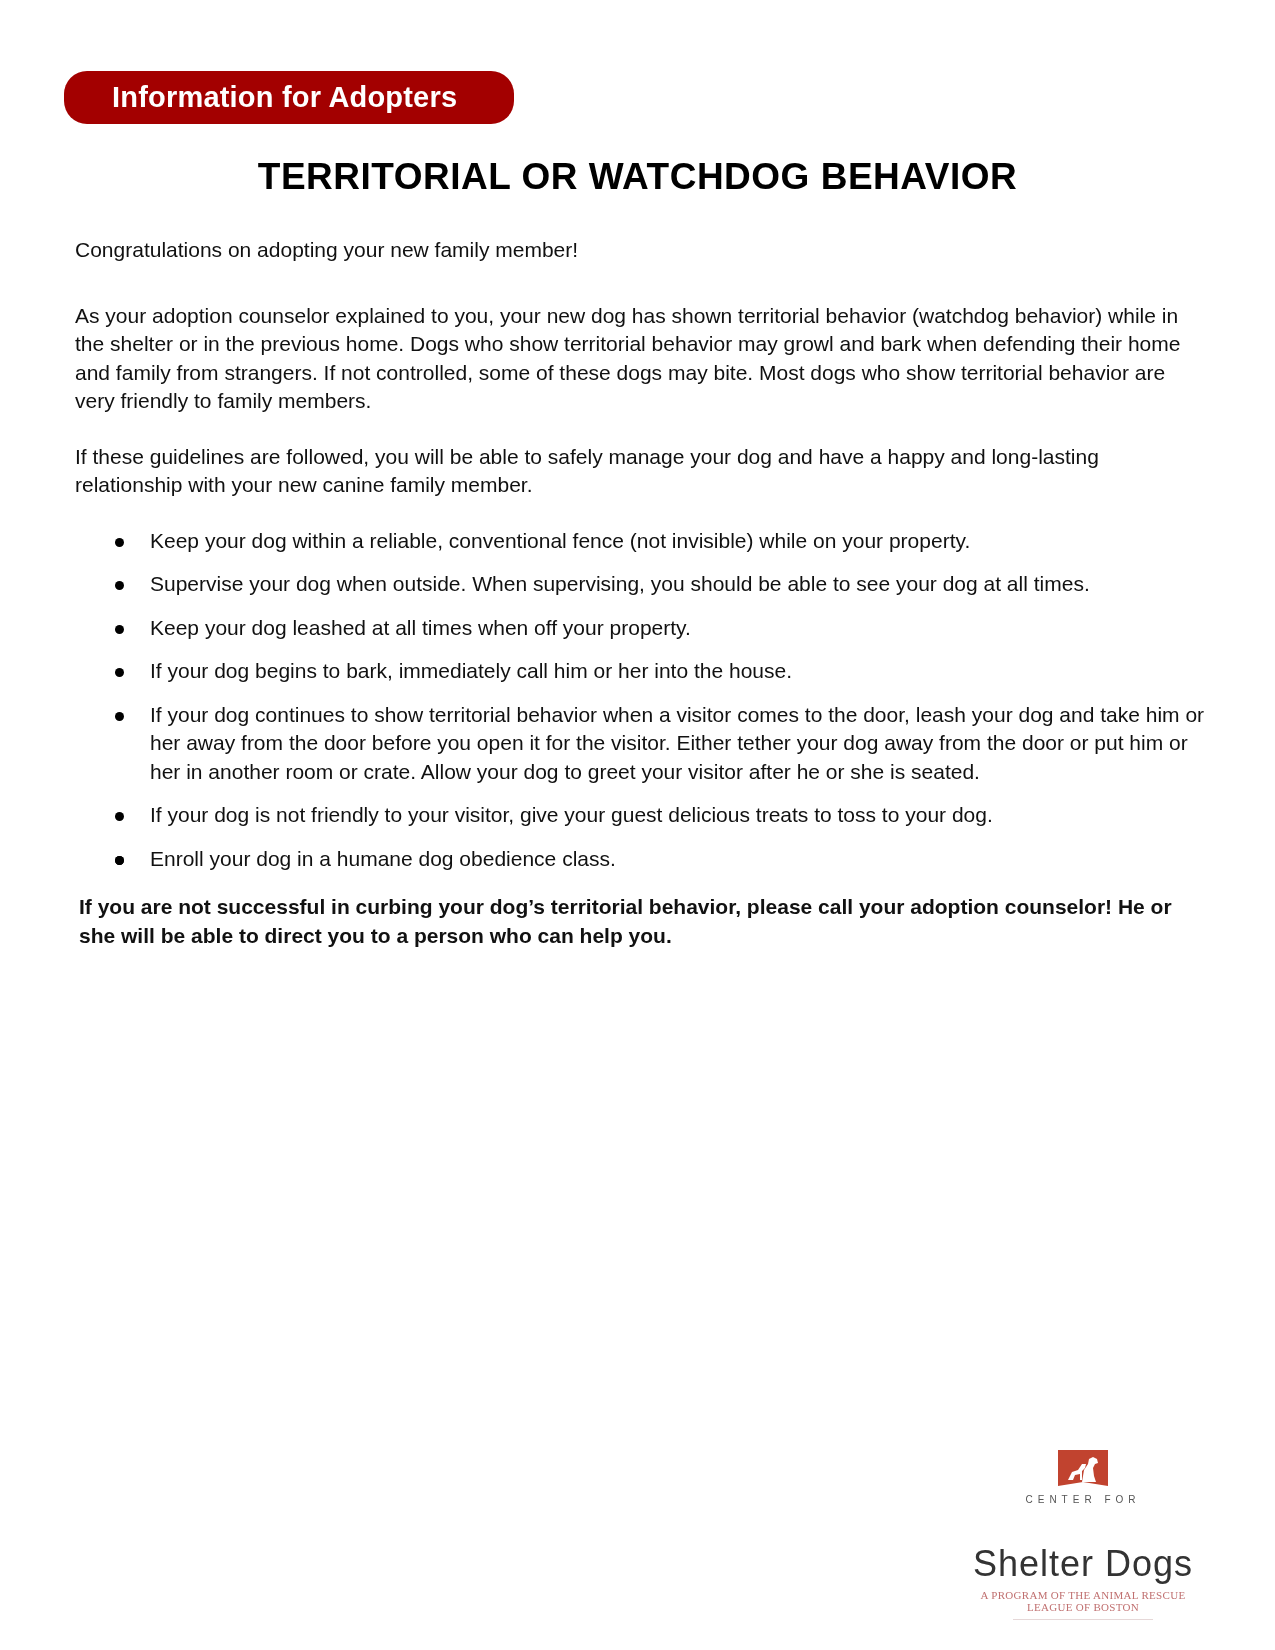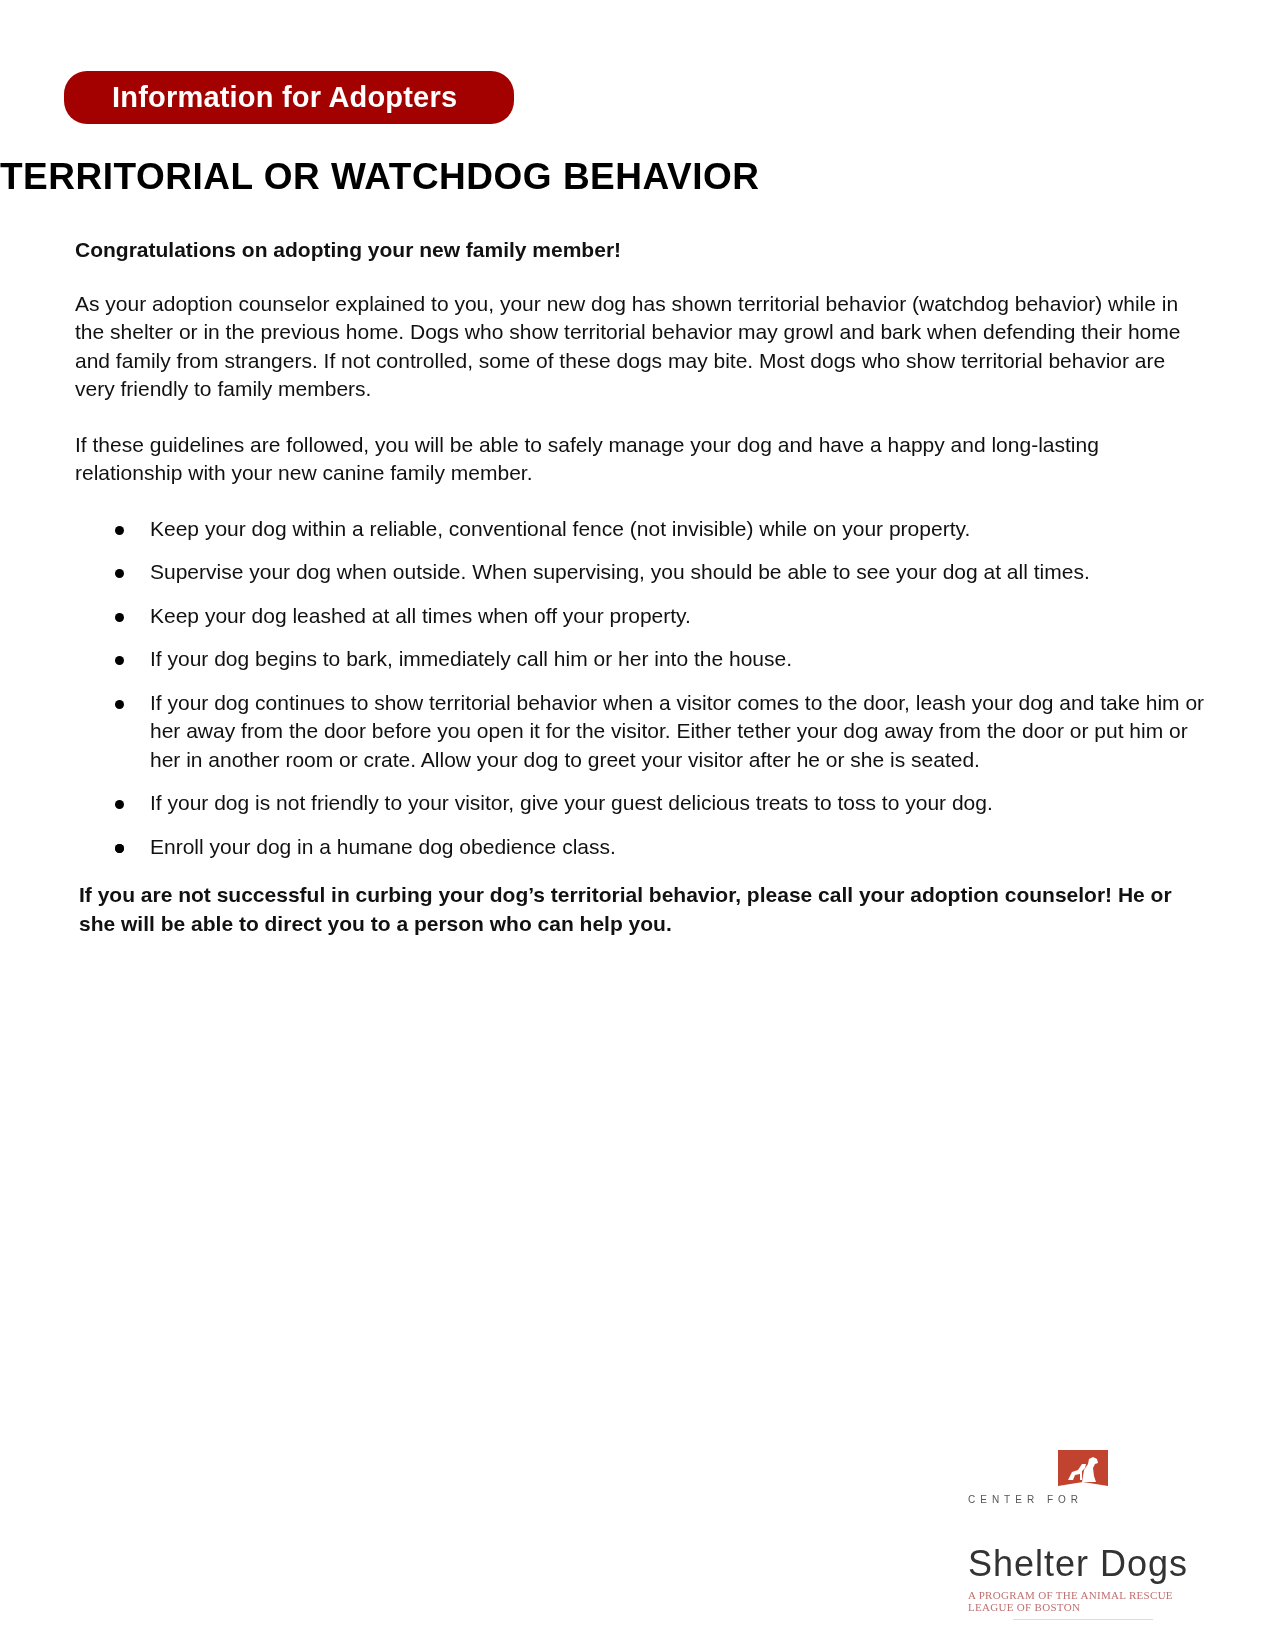--- a/index.html
+++ b/index.html
@@ -1,32 +1,32 @@
 <!DOCTYPE html>
 <html><head>
 <meta charset="utf-8">
 <style>
   html, body { margin: 0; padding: 0; background: #ffffff; }
   body { width: 1275px; height: 1650px; position: relative; overflow: hidden;
          font-family: "Liberation Sans", sans-serif; color: #111; }
   .banner { position: absolute; left: 64px; top: 71px; width: 450px; height: 53px;
             background: #a30000; color: #fff; font-weight: bold; font-size: 29px;
             line-height: 53px; box-sizing: border-box; padding-left: 48px; letter-spacing: 0.2px; border-radius: 23px; }
-  .title { position: absolute; left: 0; top: 156px; width: 1275px; text-align: left;
+  .title { position: absolute; left: 0; top: 156px; width: 1275px; text-align: center;
            font-weight: bold; font-size: 37px; letter-spacing: 0.5px; color: #000; }
   .content { position: absolute; left: 75px; top: 236px; width: 1130px;
              font-size: 21px; line-height: 28.5px; color: #111; }
-  .greeting { font-weight: bold; margin: 0 0 25px 0; }
+  .greeting { font-weight: normal; margin: 0 0 37px 0; }
   .para { margin: 0 0 27px 0; }
   ul.guidelines { list-style: none; margin: 0 0 20px 0; padding: 0; }
   ul.guidelines li { position: relative; padding-left: 75px; margin: 0 0 15px 0; }
   ul.guidelines li .bullet { position: absolute; left: 40px; top: 11px; width: 9px; height: 9px;
                              border-radius: 50%; background: #000; }
   .closing { font-weight: bold; margin: 4px; }
-  .logo { position: absolute; left: 968px; top: 1450px; width: 230px; height: 120px; }
+  .logo { position: absolute; left: 968px; top: 1450px; width: 230px; height: 120px; text-align: center; }
   .logo .mark { width: 50px; height: 36px; background: #c1432f; margin: 0 auto; position: relative; }
   .logo .mark svg { position: absolute; left: 0; top: 0; }
   .logo .center-for { font-size: 10px; letter-spacing: 5px; color: #555; margin-top: 8px; }
   .logo .name { font-size: 36px; color: #333; line-height: 38px; letter-spacing: 1px; margin-top: 40px; }
   .logo .tagline { font-family: "Liberation Serif", serif; font-size: 11px; color: #c07070; margin-top: 6px; letter-spacing: 0.3px; }
   .logo .rule { width: 140px; height: 1px; background: #e6d8d8; margin: 6px auto 0; }
 </style>
 </head>
 <body>
 

